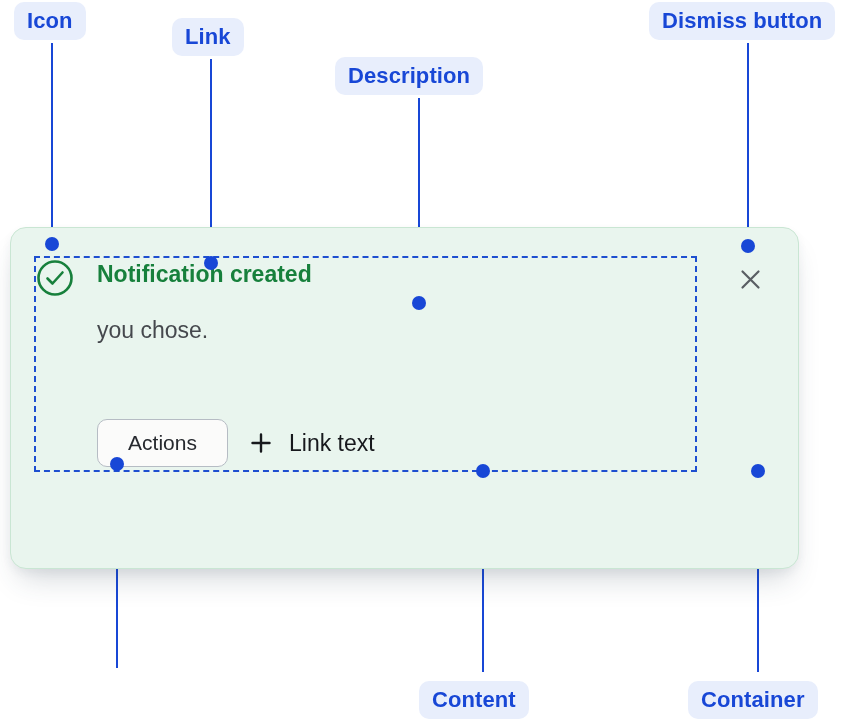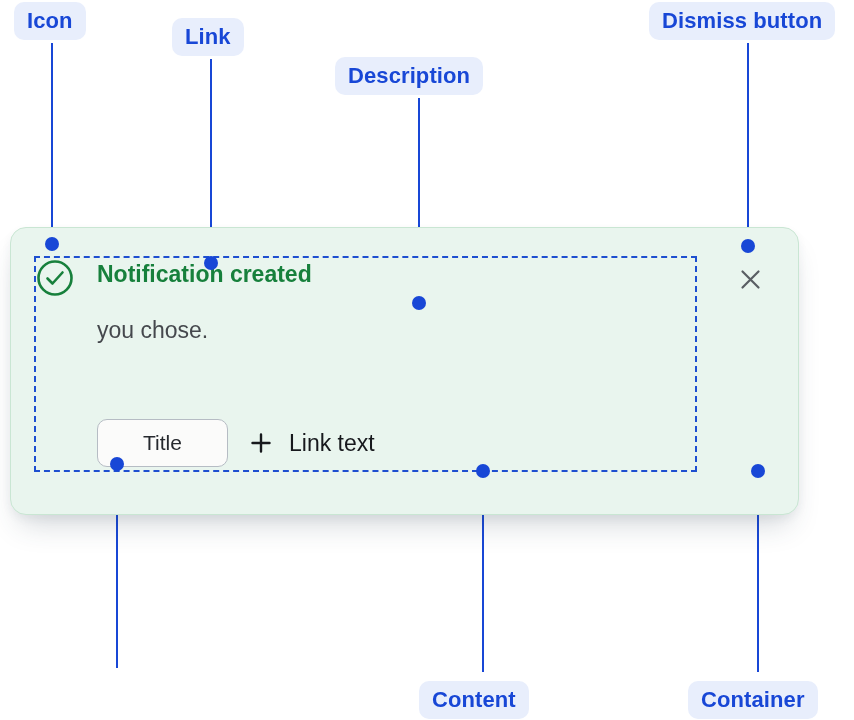--- a/index.html
+++ b/index.html
@@ -66,21 +66,21 @@
   #dot-actions     { left: 110px; top: 457px; }
   #dot-content     { left: 476px; top: 464px; }
   #dot-container   { left: 751px; top: 464px; }
 
   
   .card {
     position: absolute;
     left: 10px;
     top: 227px;
     width: 789px;
-    height: 288px;
+    height: 342px;
     background: #E9F5EE;
     border: 1px solid #C9E6D3;
     border-radius: 16px;
     box-shadow: 0 18px 30px -10px rgba(45, 62, 80, 0.22), 0 4px 10px rgba(45, 62, 80, 0.06);
   }
 
   .content-outline {
     position: absolute;
     left: 23px;   
     top: 28px;    
@@ -191,21 +191,21 @@
       </svg>
     </span>
 
     <div class="card-title">Notification created</div>
 
     <div class="card-desc">
       <div>you chose.</div>
     </div>
 
     <button class="action-button">
-      <span>Title</span>
+      <span>Actions</span>
     </button>
 
     <button class="link-action">
       <span style="display:inline-flex;">
         <svg width="24" height="24" viewBox="0 0 24 24" fill="none" xmlns="http://www.w3.org/2000/svg">
           <path d="M12 3.5 V20.5 M3.5 12 H20.5" stroke="#17191D" stroke-width="2.4" stroke-linecap="round"></path>
         </svg>
       </span>
       <span>Link text</span>
     </button>

